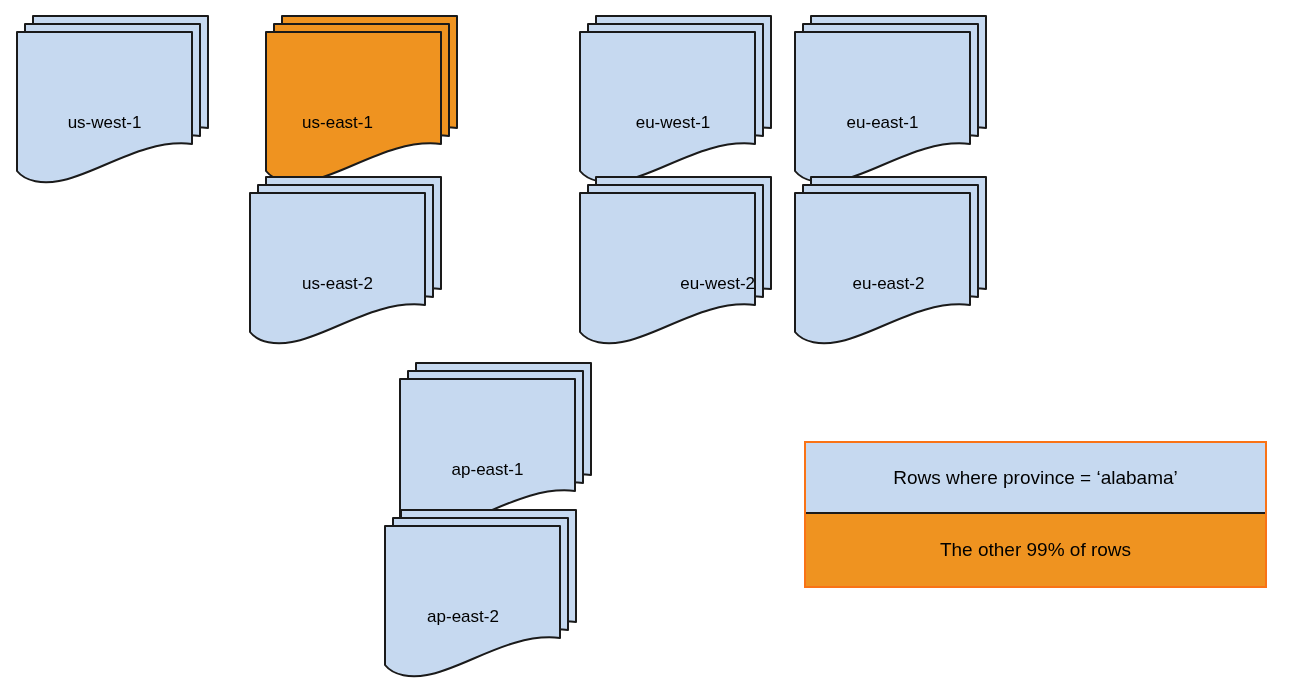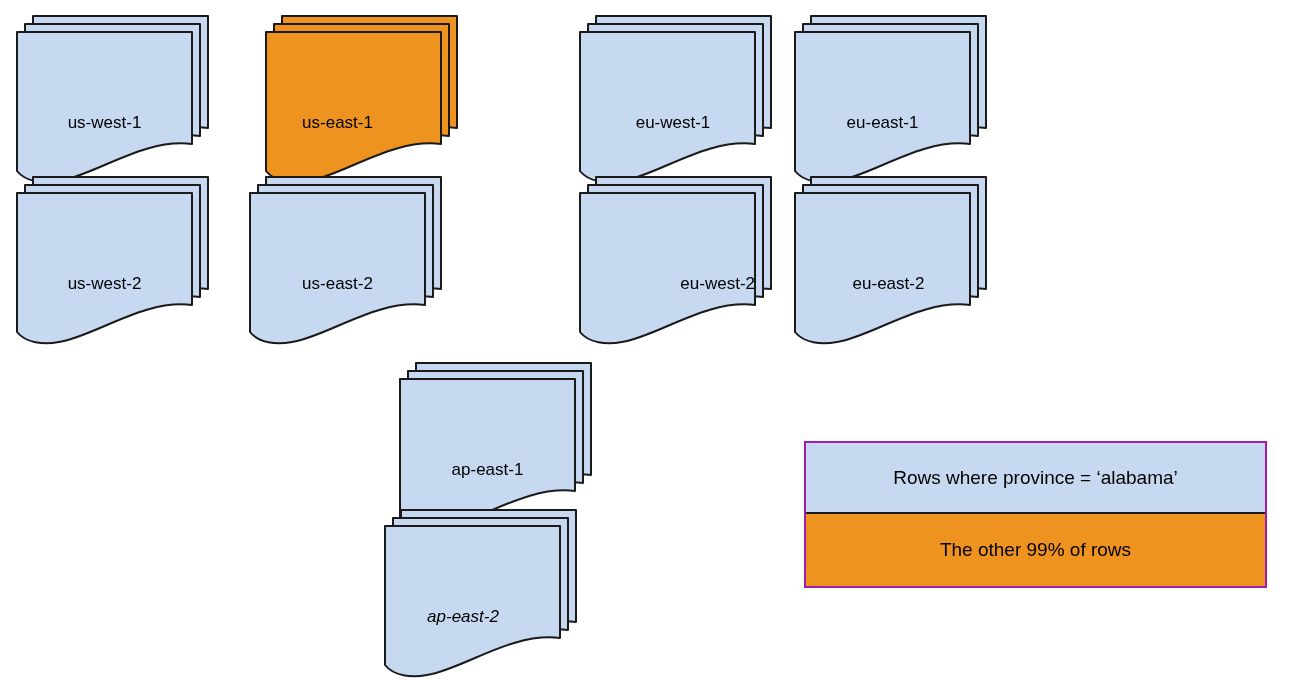--- a/index.html
+++ b/index.html
@@ -39,21 +39,21 @@
     white-space: nowrap;
     pointer-events: none;
     line-height: 1;
     margin-top: 18px;
   }
 
   
   .legend {
     position: absolute;
     box-sizing: border-box;
-    border: 2px solid #a21caf;
+    border: 2px solid #f97316;
     background: #ffffff;
   }
   .legend-row {
     box-sizing: border-box;
     display: flex;
     align-items: center;
     justify-content: center;
     font-family: "Liberation Sans", sans-serif;
     font-size: 19px;
     color: #000000;
@@ -120,34 +120,20 @@
         </g>
         <g transform="translate(8,8)">
           <path d="M 0 0 L 175 0 L 175 112.0 C 126.0 106.0 78.8 143.0 42.0 149.0 C 26.3 152.0 8.8 150.0 0 139.0 Z" fill="#c6d9f0" stroke="#1a1a1a" stroke-width="2" stroke-linejoin="round"></path>
         </g>
         <g transform="translate(0,16)">
           <path d="M 0 0 L 175 0 L 175 112.0 C 126.0 106.0 78.8 143.0 42.0 149.0 C 26.3 152.0 8.8 150.0 0 139.0 Z" fill="#c6d9f0" stroke="#1a1a1a" stroke-width="2" stroke-linejoin="round"></path>
         </g>
       </svg>
       <div class="doc-label" style="left: 0px; top: 79.8px; width: 175px;">eu-east-1</div>
     </div>
-    <div class="doc-stack" style="left: 17px; top: 177px; width: 191px; height: 175px;">
-      <svg width="195" height="177">
-        <g transform="translate(16,0)">
-          <path d="M 0 0 L 175 0 L 175 112.0 C 126.0 106.0 78.8 143.0 42.0 149.0 C 26.3 152.0 8.8 150.0 0 139.0 Z" fill="#c6d9f0" stroke="#1a1a1a" stroke-width="2" stroke-linejoin="round"></path>
-        </g>
-        <g transform="translate(8,8)">
-          <path d="M 0 0 L 175 0 L 175 112.0 C 126.0 106.0 78.8 143.0 42.0 149.0 C 26.3 152.0 8.8 150.0 0 139.0 Z" fill="#c6d9f0" stroke="#1a1a1a" stroke-width="2" stroke-linejoin="round"></path>
-        </g>
-        <g transform="translate(0,16)">
-          <path d="M 0 0 L 175 0 L 175 112.0 C 126.0 106.0 78.8 143.0 42.0 149.0 C 26.3 152.0 8.8 150.0 0 139.0 Z" fill="#c6d9f0" stroke="#1a1a1a" stroke-width="2" stroke-linejoin="round"></path>
-        </g>
-      </svg>
-      <div class="doc-label" style="left: 0px; top: 79.8px; width: 175px;">us-west-2</div>
-    </div>
     <div class="doc-stack" style="left: 250px; top: 177px; width: 191px; height: 175px;">
       <svg width="195" height="177">
         <g transform="translate(16,0)">
           <path d="M 0 0 L 175 0 L 175 112.0 C 126.0 106.0 78.8 143.0 42.0 149.0 C 26.3 152.0 8.8 150.0 0 139.0 Z" fill="#c6d9f0" stroke="#1a1a1a" stroke-width="2" stroke-linejoin="round"></path>
         </g>
         <g transform="translate(8,8)">
           <path d="M 0 0 L 175 0 L 175 112.0 C 126.0 106.0 78.8 143.0 42.0 149.0 C 26.3 152.0 8.8 150.0 0 139.0 Z" fill="#c6d9f0" stroke="#1a1a1a" stroke-width="2" stroke-linejoin="round"></path>
         </g>
         <g transform="translate(0,16)">
           <path d="M 0 0 L 175 0 L 175 112.0 C 126.0 106.0 78.8 143.0 42.0 149.0 C 26.3 152.0 8.8 150.0 0 139.0 Z" fill="#c6d9f0" stroke="#1a1a1a" stroke-width="2" stroke-linejoin="round"></path>
@@ -202,19 +188,19 @@
         <g transform="translate(16,0)">
           <path d="M 0 0 L 175 0 L 175 112.0 C 126.0 106.0 78.8 143.0 42.0 149.0 C 26.3 152.0 8.8 150.0 0 139.0 Z" fill="#c6d9f0" stroke="#1a1a1a" stroke-width="2" stroke-linejoin="round"></path>
         </g>
         <g transform="translate(8,8)">
           <path d="M 0 0 L 175 0 L 175 112.0 C 126.0 106.0 78.8 143.0 42.0 149.0 C 26.3 152.0 8.8 150.0 0 139.0 Z" fill="#c6d9f0" stroke="#1a1a1a" stroke-width="2" stroke-linejoin="round"></path>
         </g>
         <g transform="translate(0,16)">
           <path d="M 0 0 L 175 0 L 175 112.0 C 126.0 106.0 78.8 143.0 42.0 149.0 C 26.3 152.0 8.8 150.0 0 139.0 Z" fill="#c6d9f0" stroke="#1a1a1a" stroke-width="2" stroke-linejoin="round"></path>
         </g>
       </svg>
-      <div class="doc-label" style="left: 0px; top: 79.8px; width: 156px; font-style: italic;">ap-east-2</div>
+      <div class="doc-label" style="left: 0px; top: 79.8px; width: 156px;">ap-east-2</div>
     </div>
     <div class="legend" style="left: 804px; top: 441px; width: 463px; height: 147px;">
       <div class="legend-row blue" style="height: 71px;">Rows where province = ‘alabama’</div>
       <div class="legend-row orange" style="height: 72px;">The other 99% of rows</div>
     </div>
   </div>
 
 </body></html>

